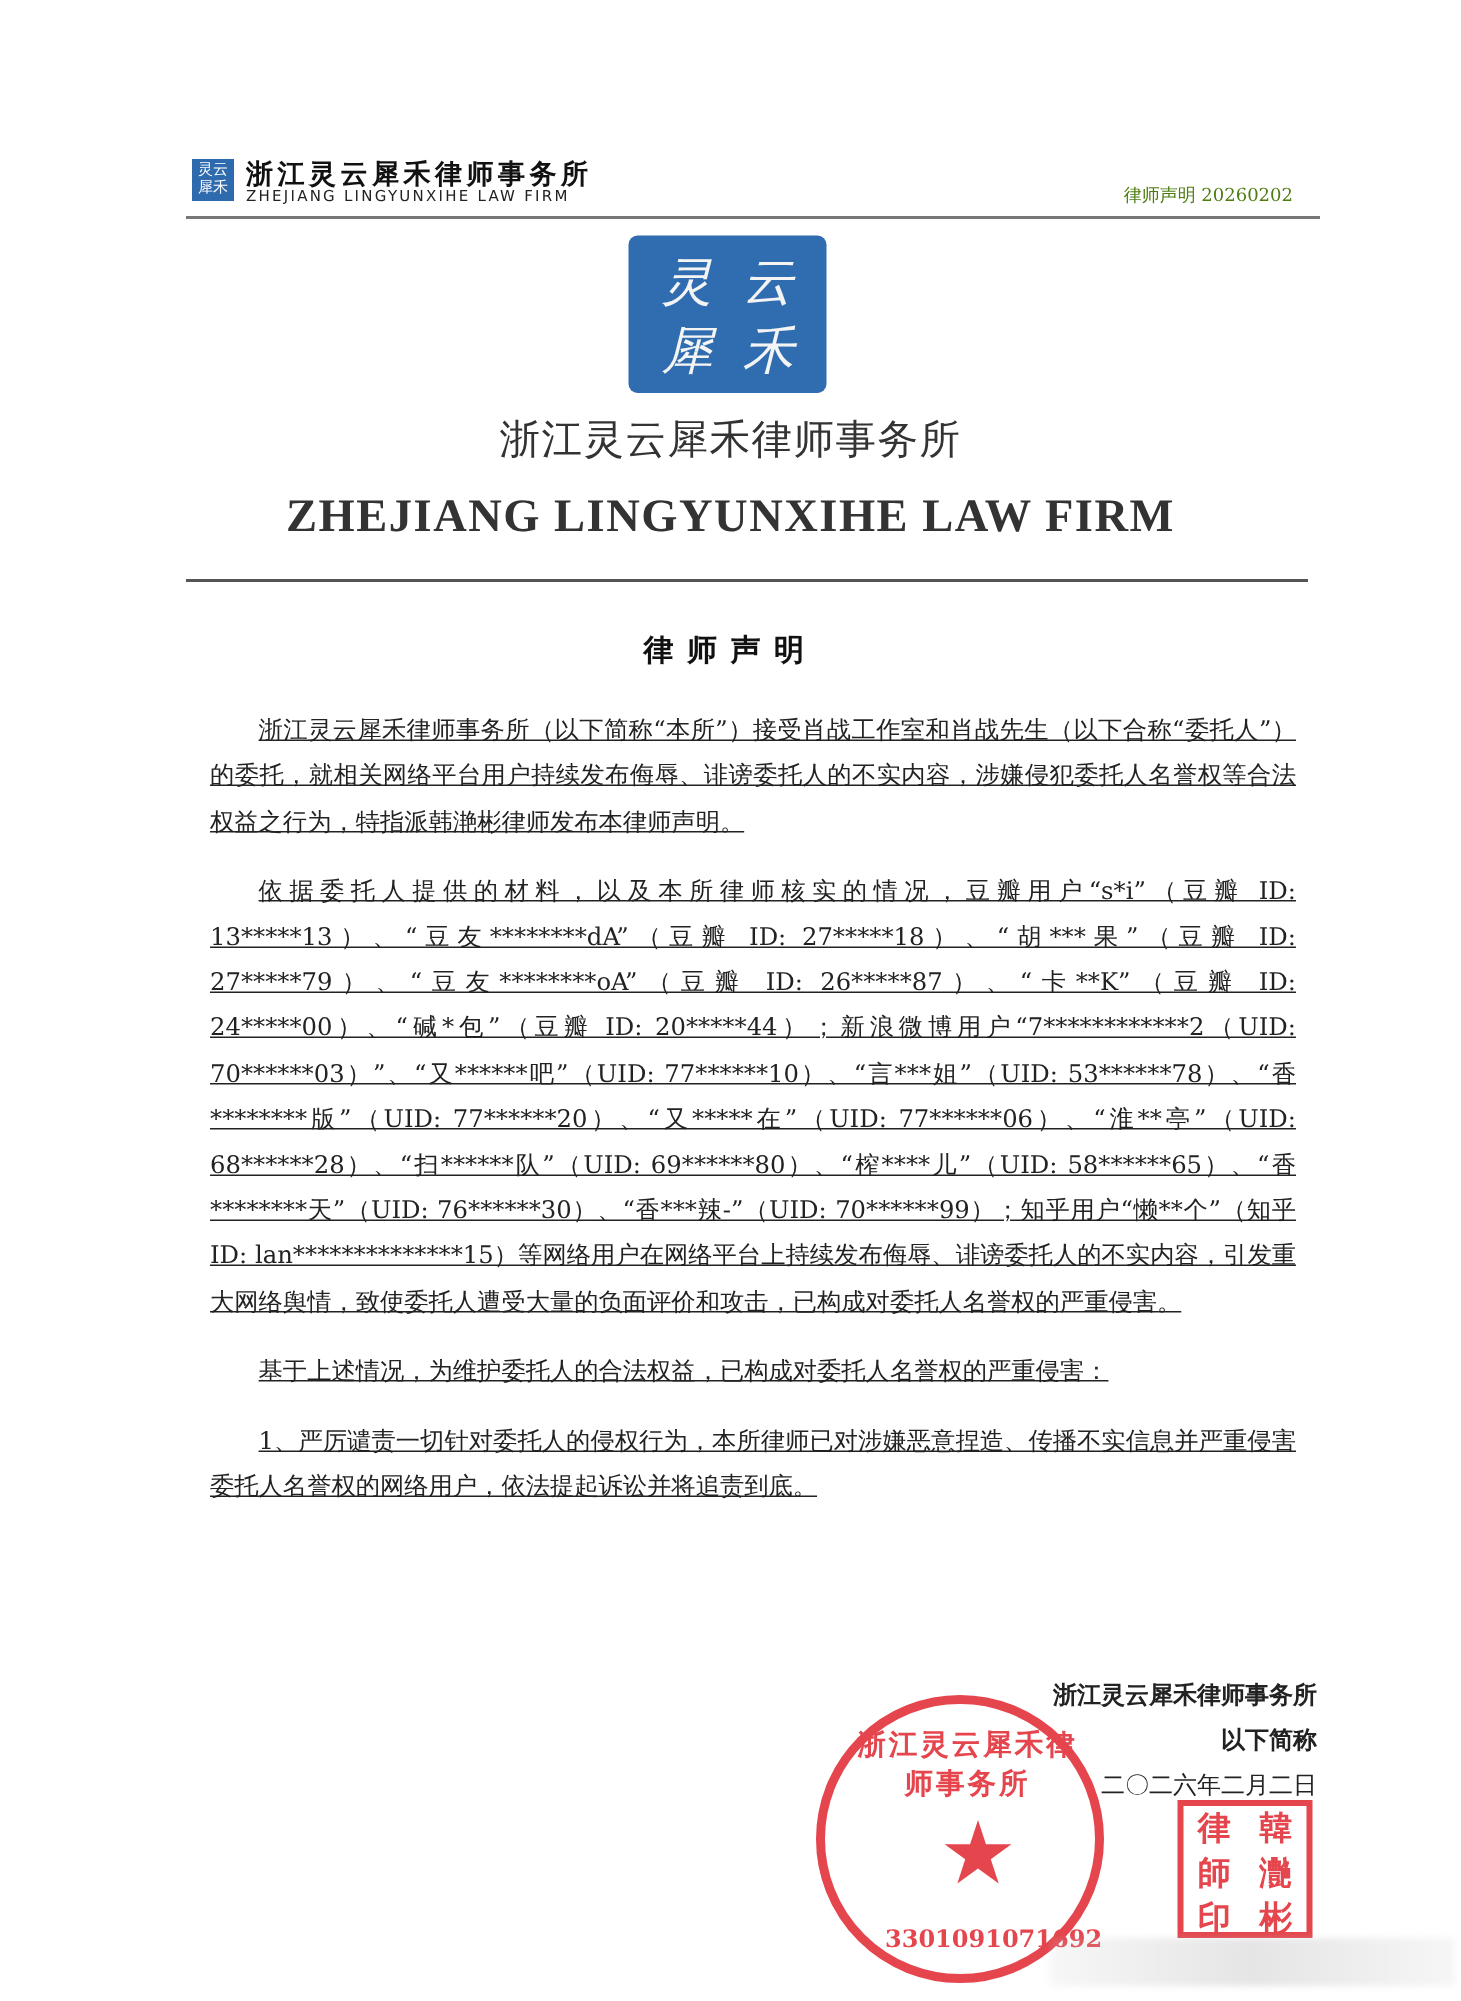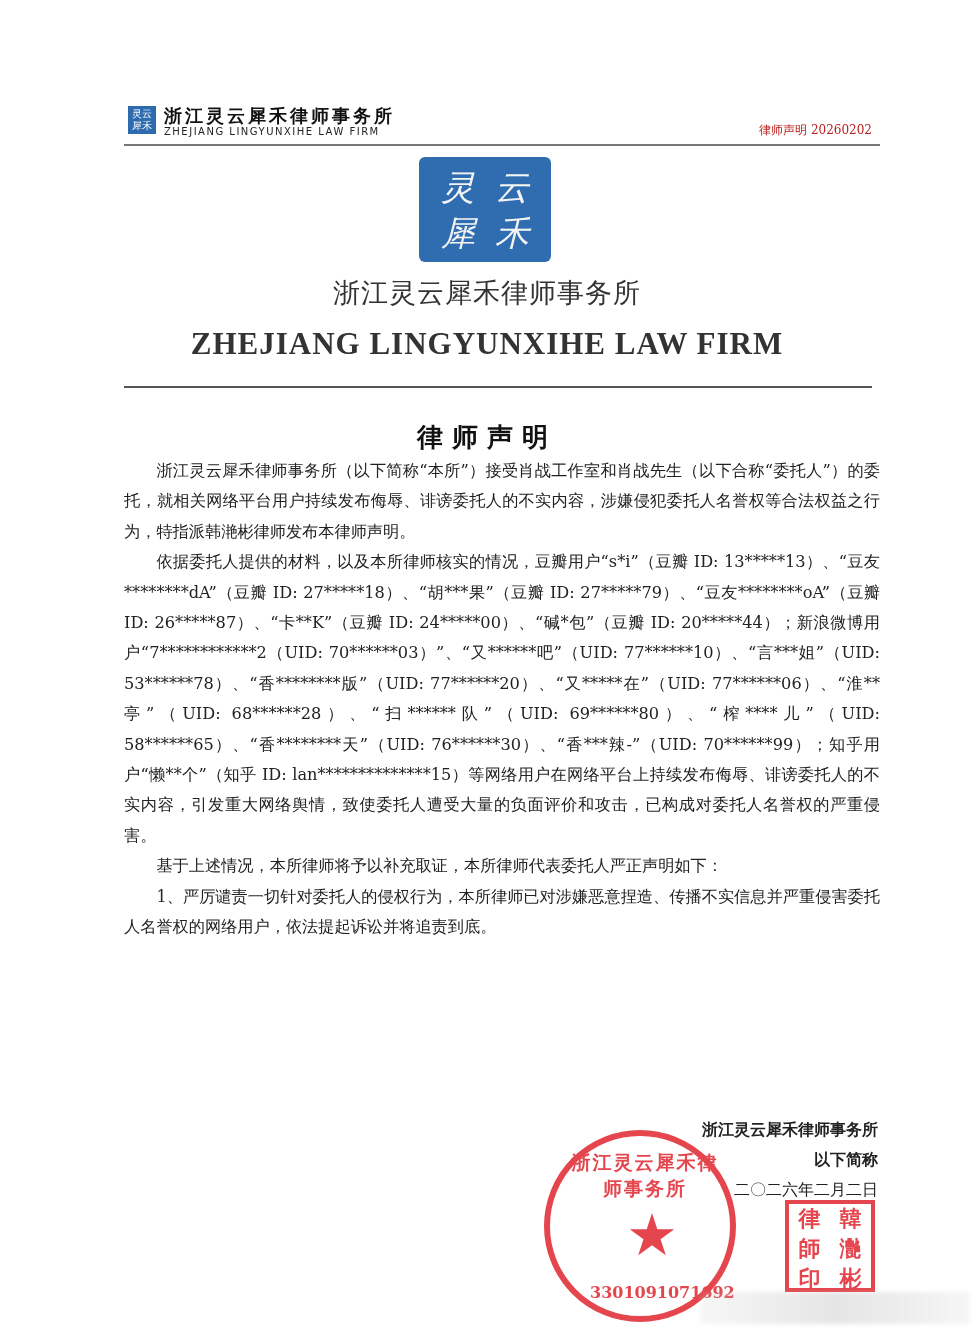--- a/index.html
+++ b/index.html
@@ -6,34 +6,34 @@
   body { width:974px; height:1334px; background:#ffffff; position:relative; overflow:hidden;
          font-family:"DejaVu Serif","Liberation Serif",serif; color:#222; }
   .header { position:absolute; left:124px; top:100px; width:756px; height:46px; }
   .small-logo { position:absolute; left:4px; top:6px; width:28px; height:28px; background:#2e6aae;
                 color:#fff; font-size:10px; line-height:12px; display:flex; flex-wrap:wrap; align-items:center;
                 justify-content:center; text-align:center; padding:2px; box-sizing:border-box; }
   .hdr-cn { position:absolute; left:40px; top:4px; font-family:"DejaVu Sans",sans-serif; font-size:18px;
             font-weight:bold; letter-spacing:3px; color:#111; }
   .hdr-en { position:absolute; left:40px; top:26px; font-family:"DejaVu Sans",sans-serif; font-size:10px;
             letter-spacing:1.5px; color:#222; }
-  .hdr-ref { position:absolute; right:8px; top:22px; font-size:12px; color:#b91c1c; }
+  .hdr-ref { position:absolute; right:18px; top:22px; font-size:12px; color:#4d7c0f; }
   .hdr-rule { position:absolute; left:0; right:0; top:44px; height:1.5px; background:#777; }
   .big-logo { position:absolute; left:419px; top:157px; width:132px; height:105px; background:#2f6db0;
               border-radius:6px; display:grid; grid-template-columns:1fr 1fr; grid-template-rows:1fr 1fr;
               color:#f4f4f4; font-size:34px; font-style:italic; text-align:center; align-items:center; padding:8px 12px; box-sizing:border-box; }
   .firm-cn { position:absolute; left:0; width:974px; top:275px; text-align:center; font-family:"DejaVu Sans",sans-serif;
              font-size:27px; color:#333; letter-spacing:1px; }
   .firm-en { position:absolute; left:0; width:974px; top:326px; text-align:center; font-family:"Liberation Serif",serif;
              font-weight:bold; font-size:31px; color:#333; letter-spacing:1px; }
   .main-rule { position:absolute; left:124px; width:748px; top:386px; height:2px; background:#555; }
   .doc-title { position:absolute; left:0; width:974px; top:420px; text-align:center; font-family:"DejaVu Sans",sans-serif;
-               font-weight:bold; font-size:26px; letter-spacing:9px; color:#111; }
+               font-weight:bold; font-size:20px; letter-spacing:9px; color:#111; }
   .body { position:absolute; left:124px; width:756px; top:456px; font-size:16.2px; line-height:30.4px; color:#222; }
-  .body p { margin:0; text-indent:2em; text-align:justify; }
+  .body p { margin:16px; text-indent:2em; text-align:justify;text-decoration:underline; }
   .sign { position:absolute; right:96px; text-align:right; font-family:"DejaVu Sans",sans-serif; font-size:16px; font-weight:bold; color:#222; }
   .seal-round { position:absolute; left:544px; top:1130px; width:192px; height:192px; border-radius:50%;
                 border:6px solid #e3313a; box-sizing:border-box; opacity:0.9; }
   .seal-star { position:absolute; left:76px; top:70px; color:#e3313a; font-size:58px; line-height:58px; }
   .seal-text { position:absolute; left:20px; top:14px; width:150px; text-align:center; color:#e3313a; font-size:19px; font-weight:bold; letter-spacing:2px; }
   .seal-num { position:absolute; left:40px; bottom:14px; color:#e3313a; font-size:16px; font-weight:bold; }
   .seal-square { position:absolute; left:785px; top:1200px; width:90px; height:92px; border:4px solid #e3313a;
                  box-sizing:border-box; display:grid; grid-template-columns:1fr 1fr; grid-template-rows:repeat(3,1fr);
                  color:#e3313a; font-size:22px; font-weight:bold; text-align:center; align-items:center; opacity:0.9; }
   .watermark { position:absolute; left:700px; top:1292px; width:270px; height:32px;
@@ -63,21 +63,21 @@
 </div>
 <div class="firm-cn">浙江灵云犀禾律师事务所</div>
 <div class="firm-en">ZHEJIANG LINGYUNXIHE LAW FIRM</div>
 <div class="main-rule"></div>
 
 <div class="doc-title">律师声明</div>
 
 <div class="body">
   <p>浙江灵云犀禾律师事务所（以下简称“本所”）接受肖战工作室和肖战先生（以下合称“委托人”）的委托，就相关网络平台用户持续发布侮辱、诽谤委托人的不实内容，涉嫌侵犯委托人名誉权等合法权益之行为，特指派韩滟彬律师发布本律师声明。</p>
   <p>依据委托人提供的材料，以及本所律师核实的情况，豆瓣用户“s*i”（豆瓣 ID: 13*****13）、“豆友********dA”（豆瓣 ID: 27*****18）、“胡***果”（豆瓣 ID: 27*****79）、“豆友********oA”（豆瓣 ID: 26*****87）、“卡**K”（豆瓣 ID: 24*****00）、“碱*包”（豆瓣 ID: 20*****44）；新浪微博用户“7************2（UID: 70******03）”、“又******吧”（UID: 77******10）、“言***姐”（UID: 53******78）、“香********版”（UID: 77******20）、“又*****在”（UID: 77******06）、“淮**亭”（UID: 68******28）、“扫******队”（UID: 69******80）、“榨****儿”（UID: 58******65）、“香********天”（UID: 76******30）、“香***辣-”（UID: 70******99）；知乎用户“懒**个”（知乎 ID: lan**************15）等网络用户在网络平台上持续发布侮辱、诽谤委托人的不实内容，引发重大网络舆情，致使委托人遭受大量的负面评价和攻击，已构成对委托人名誉权的严重侵害。</p>
-  <p>基于上述情况，本所律师将予以补充取证，本所律师代表委托人严正声明如下：</p>
+  <p>基于上述情况，为维护委托人的合法权益，已构成对委托人名誉权的严重侵害：</p>
   <p>1、严厉谴责一切针对委托人的侵权行为，本所律师已对涉嫌恶意捏造、传播不实信息并严重侵害委托人名誉权的网络用户，依法提起诉讼并将追责到底。</p>
 </div>
 
 <div class="seal-round">
   <div class="seal-text">浙江灵云犀禾律师事务所</div>
   <div class="seal-star">★</div>
   <div class="seal-num">3301091071692</div>
 </div>
 
 <div class="sign" style="top:1120px;">浙江灵云犀禾律师事务所</div>

